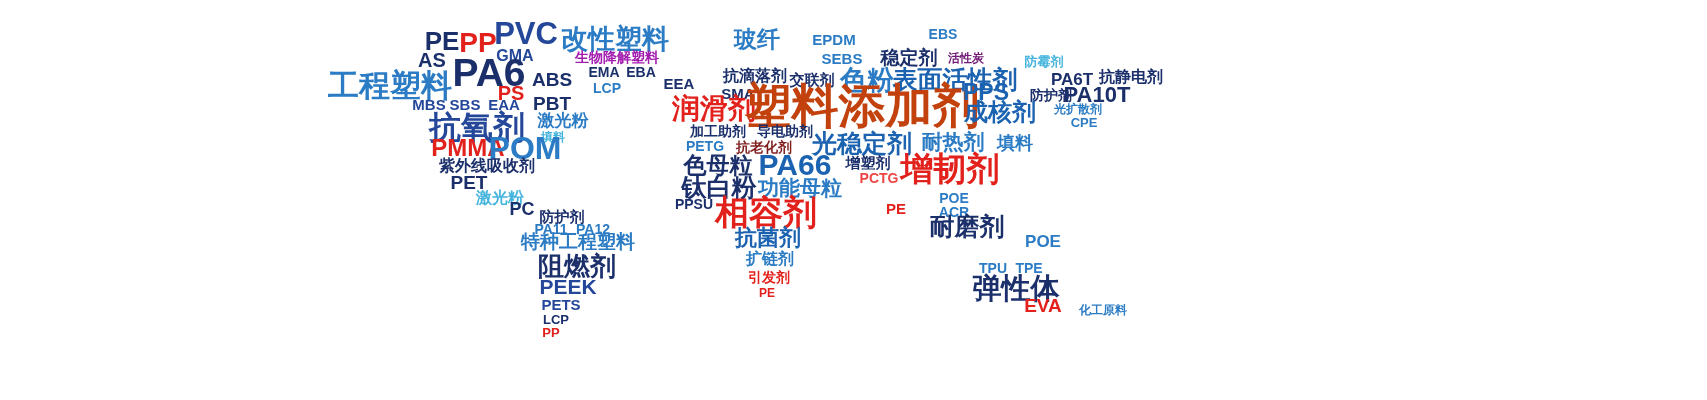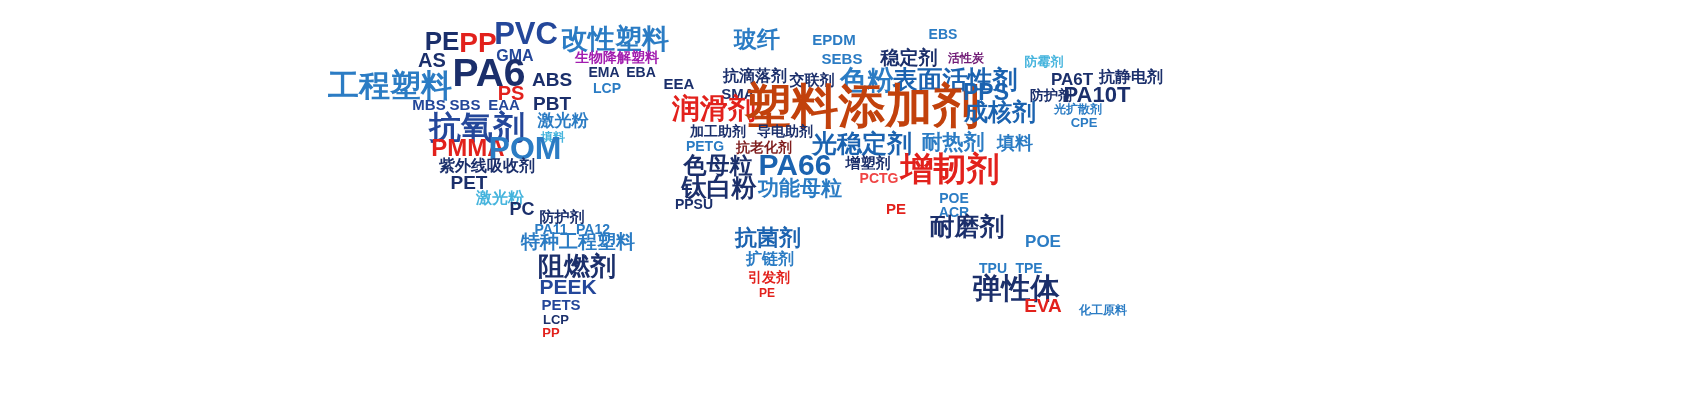--- a/index.html
+++ b/index.html
@@ -105,20 +105,21 @@
     <span class="word w-cjk" style="left: 718px; top: 165px; font-size: 23px; color: rgb(27, 47, 107);">色母粒</span>
     <span class="word w-latin" style="left: 795px; top: 165px; font-size: 30px; color: rgb(27, 99, 176);">PA66</span>
     <span class="word w-cjk" style="left: 868px; top: 163px; font-size: 15px; color: rgb(27, 47, 107);">增塑剂</span>
     <span class="word w-cjk" style="left: 950px; top: 168px; font-size: 33px; color: rgb(226, 33, 28);">增韧剂</span>
     <span class="word w-latin" style="left: 879px; top: 178px; font-size: 14px; color: #ef4444;">PCTG</span>
     <span class="word w-cjk" style="left: 719px; top: 187px; font-size: 25px; color: rgb(27, 47, 107);">钛白粉</span>
     <span class="word w-cjk" style="left: 800px; top: 188px; font-size: 21px; color: rgb(43, 124, 196);">功能母粒</span>
     <span class="word w-latin" style="left: 954px; top: 198px; font-size: 14px; color: rgb(43, 124, 196);">POE</span>
     <span class="word w-latin" style="left: 954px; top: 212px; font-size: 14px; color: rgb(43, 124, 196);">ACR</span>
     <span class="word w-latin" style="left: 694px; top: 204px; font-size: 14px; color: rgb(27, 47, 107);">PPSU</span>
+    <span class="word w-cjk" style="left: 766px; top: 212px; font-size: 34px; color: rgb(226, 33, 28);">相容剂</span>
     <span class="word w-latin" style="left: 896px; top: 208px; font-size: 15px; color: rgb(226, 33, 28);">PE</span>
     <span class="word w-cjk" style="left: 967px; top: 226px; font-size: 25px; color: rgb(27, 47, 107);">耐磨剂</span>
     <span class="word w-cjk" style="left: 768px; top: 238px; font-size: 22px; color: rgb(27, 99, 176);">抗菌剂</span>
     <span class="word w-latin" style="left: 1043px; top: 241px; font-size: 17px; color: rgb(43, 124, 196);">POE</span>
     <span class="word w-cjk" style="left: 770px; top: 259px; font-size: 16px; color: rgb(43, 124, 196);">扩链剂</span>
     <span class="word w-latin" style="left: 993px; top: 268px; font-size: 14px; color: rgb(43, 124, 196);">TPU</span>
     <span class="word w-latin" style="left: 1029px; top: 268px; font-size: 14px; color: rgb(43, 124, 196);">TPE</span>
     <span class="word w-cjk" style="left: 769px; top: 277px; font-size: 14px; color: rgb(226, 33, 28);">引发剂</span>
     <span class="word w-cjk" style="left: 1016px; top: 288px; font-size: 29px; color: rgb(27, 47, 107);">弹性体</span>
     <span class="word w-latin" style="left: 767px; top: 293px; font-size: 12px; color: rgb(226, 33, 28);">PE</span>

